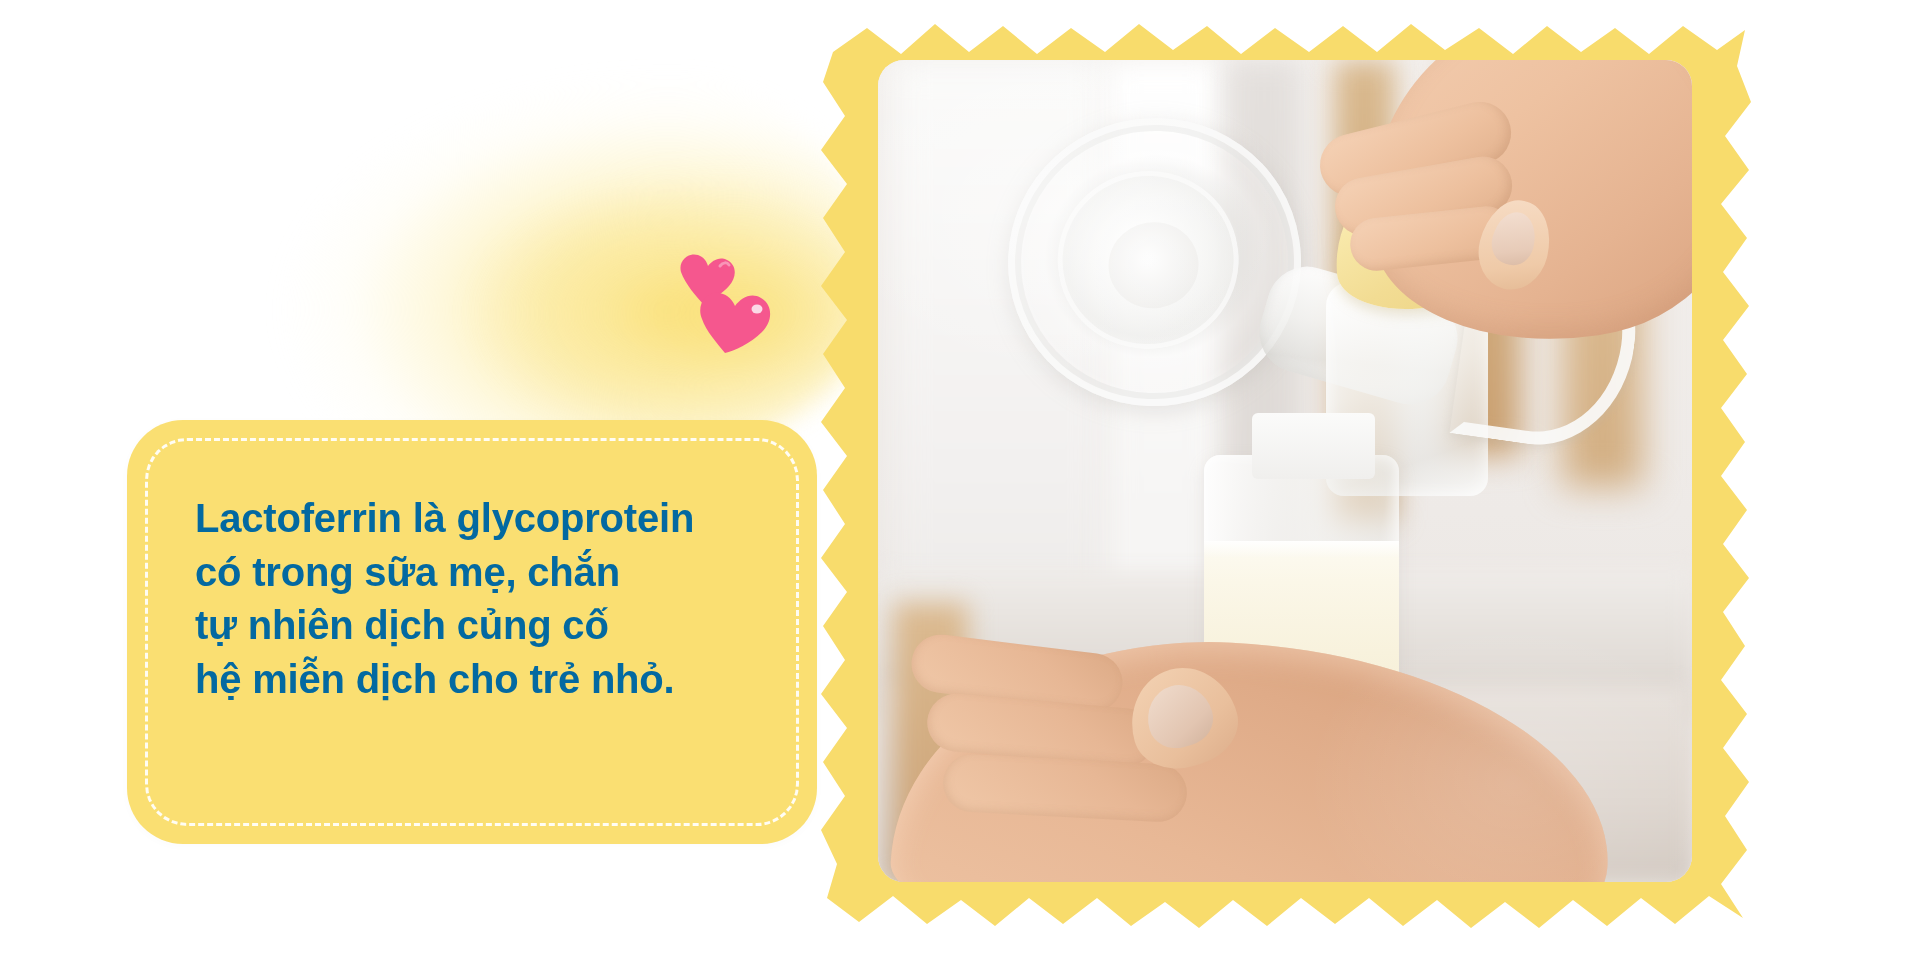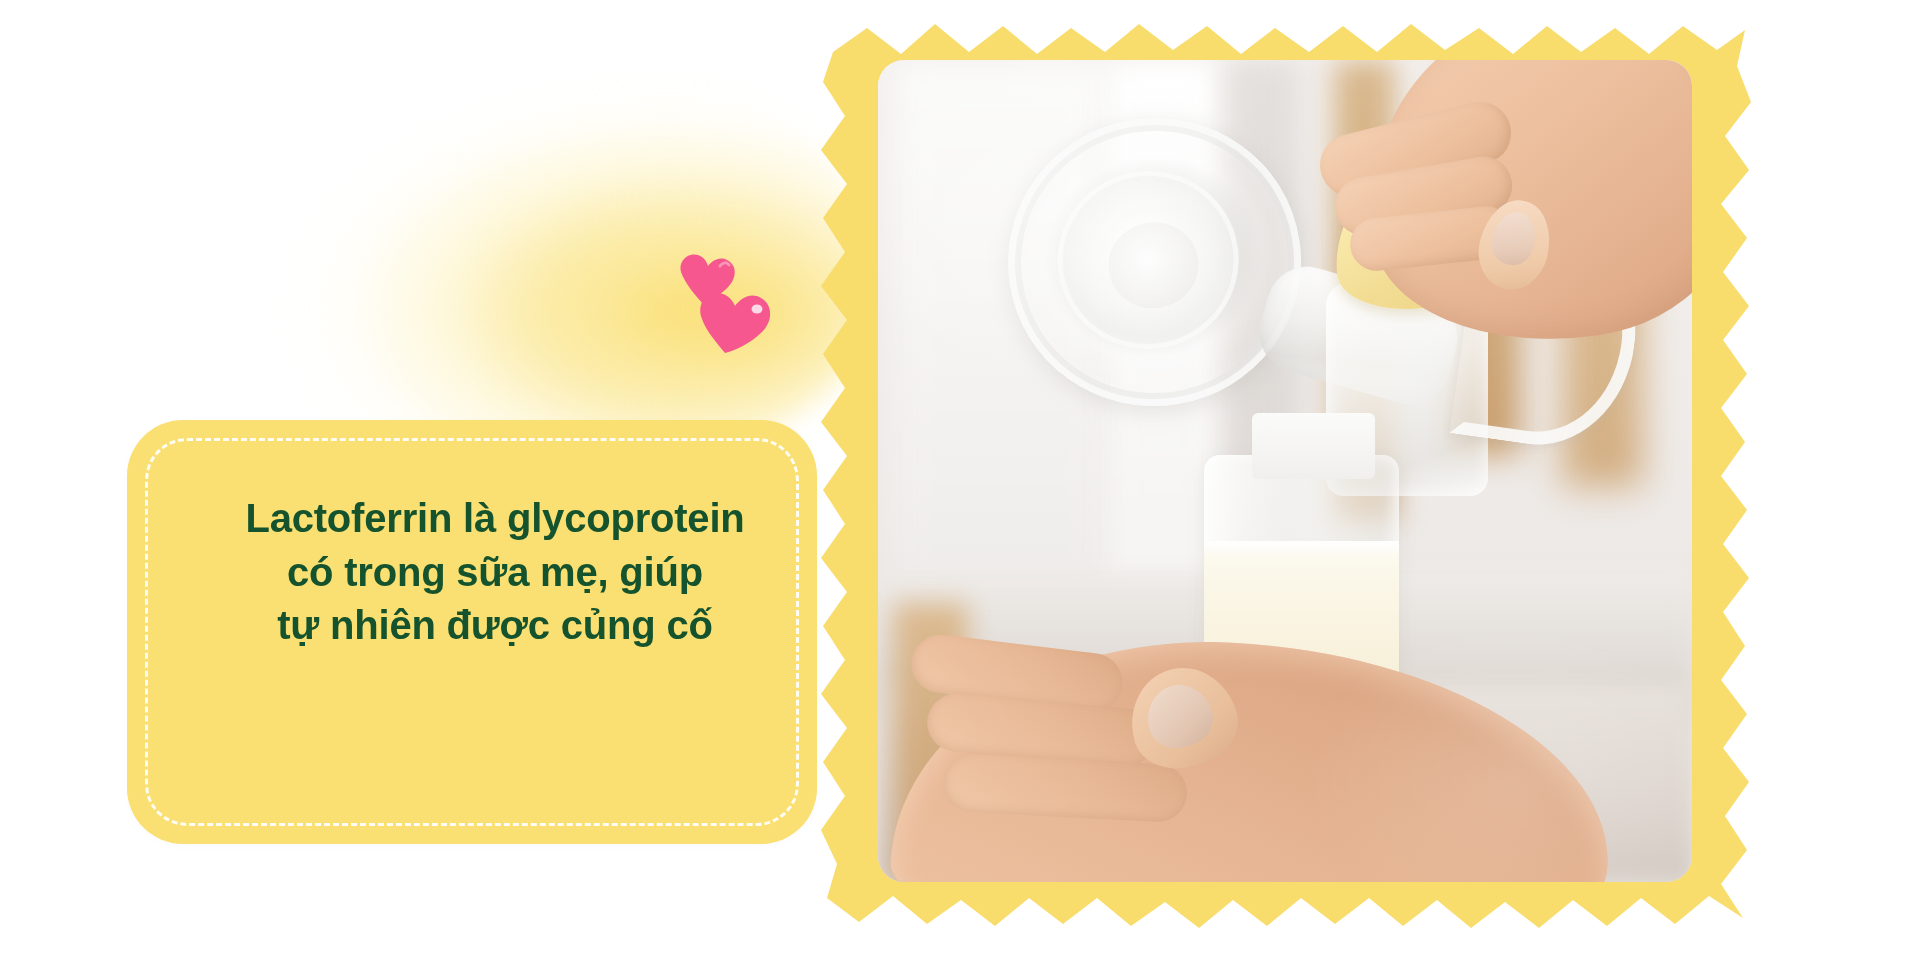--- a/index.html
+++ b/index.html
@@ -86,26 +86,25 @@
     border: 3px dashed rgba(255,255,255,0.92);
     border-radius: 42px;
     pointer-events: none;
   }
 
   .info-text {
     position: absolute;
     left: 68px;
     top: 72px;
     width: 600px;
-    color: #14532d;
+    color: #0369a1;
     font-size: 40px;
     font-weight: 700;
     line-height: 1.34;
     letter-spacing: -0.2px;
-    text-align: center;
   }
   .info-text .line { display: block; white-space: nowrap; }
 
   
   .photo-frame {
     position: absolute;
     left: 815px;
     top: 18px;
     width: 940px;
     height: 930px;
@@ -392,22 +391,23 @@
       <path d="M13 29 C10 18, 20 9, 30 12 C36 14, 39 19, 40 23 C44 18, 51 13, 59 17 C69 22, 69 34, 61 43 C54 51, 42 58, 35 61 C29 54, 17 41, 13 29 Z" fill="#F5578E"></path>
       <path d="M34 76 C28 62, 38 48, 51 50 C60 51, 65 58, 67 63 C73 55, 83 49, 93 55 C105 62, 105 78, 94 89 C83 100, 66 108, 57 110 C49 100, 38 88, 34 76 Z" fill="#F5578E"></path>
       <ellipse cx="89" cy="66" rx="5.5" ry="4.5" fill="#FCE8EF" opacity="0.9"></ellipse>
       <path d="M52 23 C55 19, 59 19, 61 22" stroke="#FAA9C4" stroke-width="3" fill="none" stroke-linecap="round" opacity="0.75"></path>
     </svg>
   </div>
 
   <div class="info-card">
     <div class="info-text">
       <span class="line">Lactoferrin là glycoprotein</span>
-      <span class="line">có trong sữa mẹ, giúp</span>
-      <span class="line">tự nhiên được củng cố</span>
+      <span class="line">có trong sữa mẹ, chắn</span>
+      <span class="line">tự nhiên dịch củng cố</span>
+      <span class="line">hệ miễn dịch cho trẻ nhỏ.</span>
     </div>
   </div>
 
   <div class="photo-frame">
 
     <div class="torn">
       <svg viewBox="0 0 940 930" xmlns="http://www.w3.org/2000/svg" preserveAspectRatio="none" aria-hidden="true">
         <path fill="#F8DC6C" d="
           M 18 34
           L 52 10 L 86 36 L 120 6 L 154 34 L 188 8 L 222 36 L 256 10

